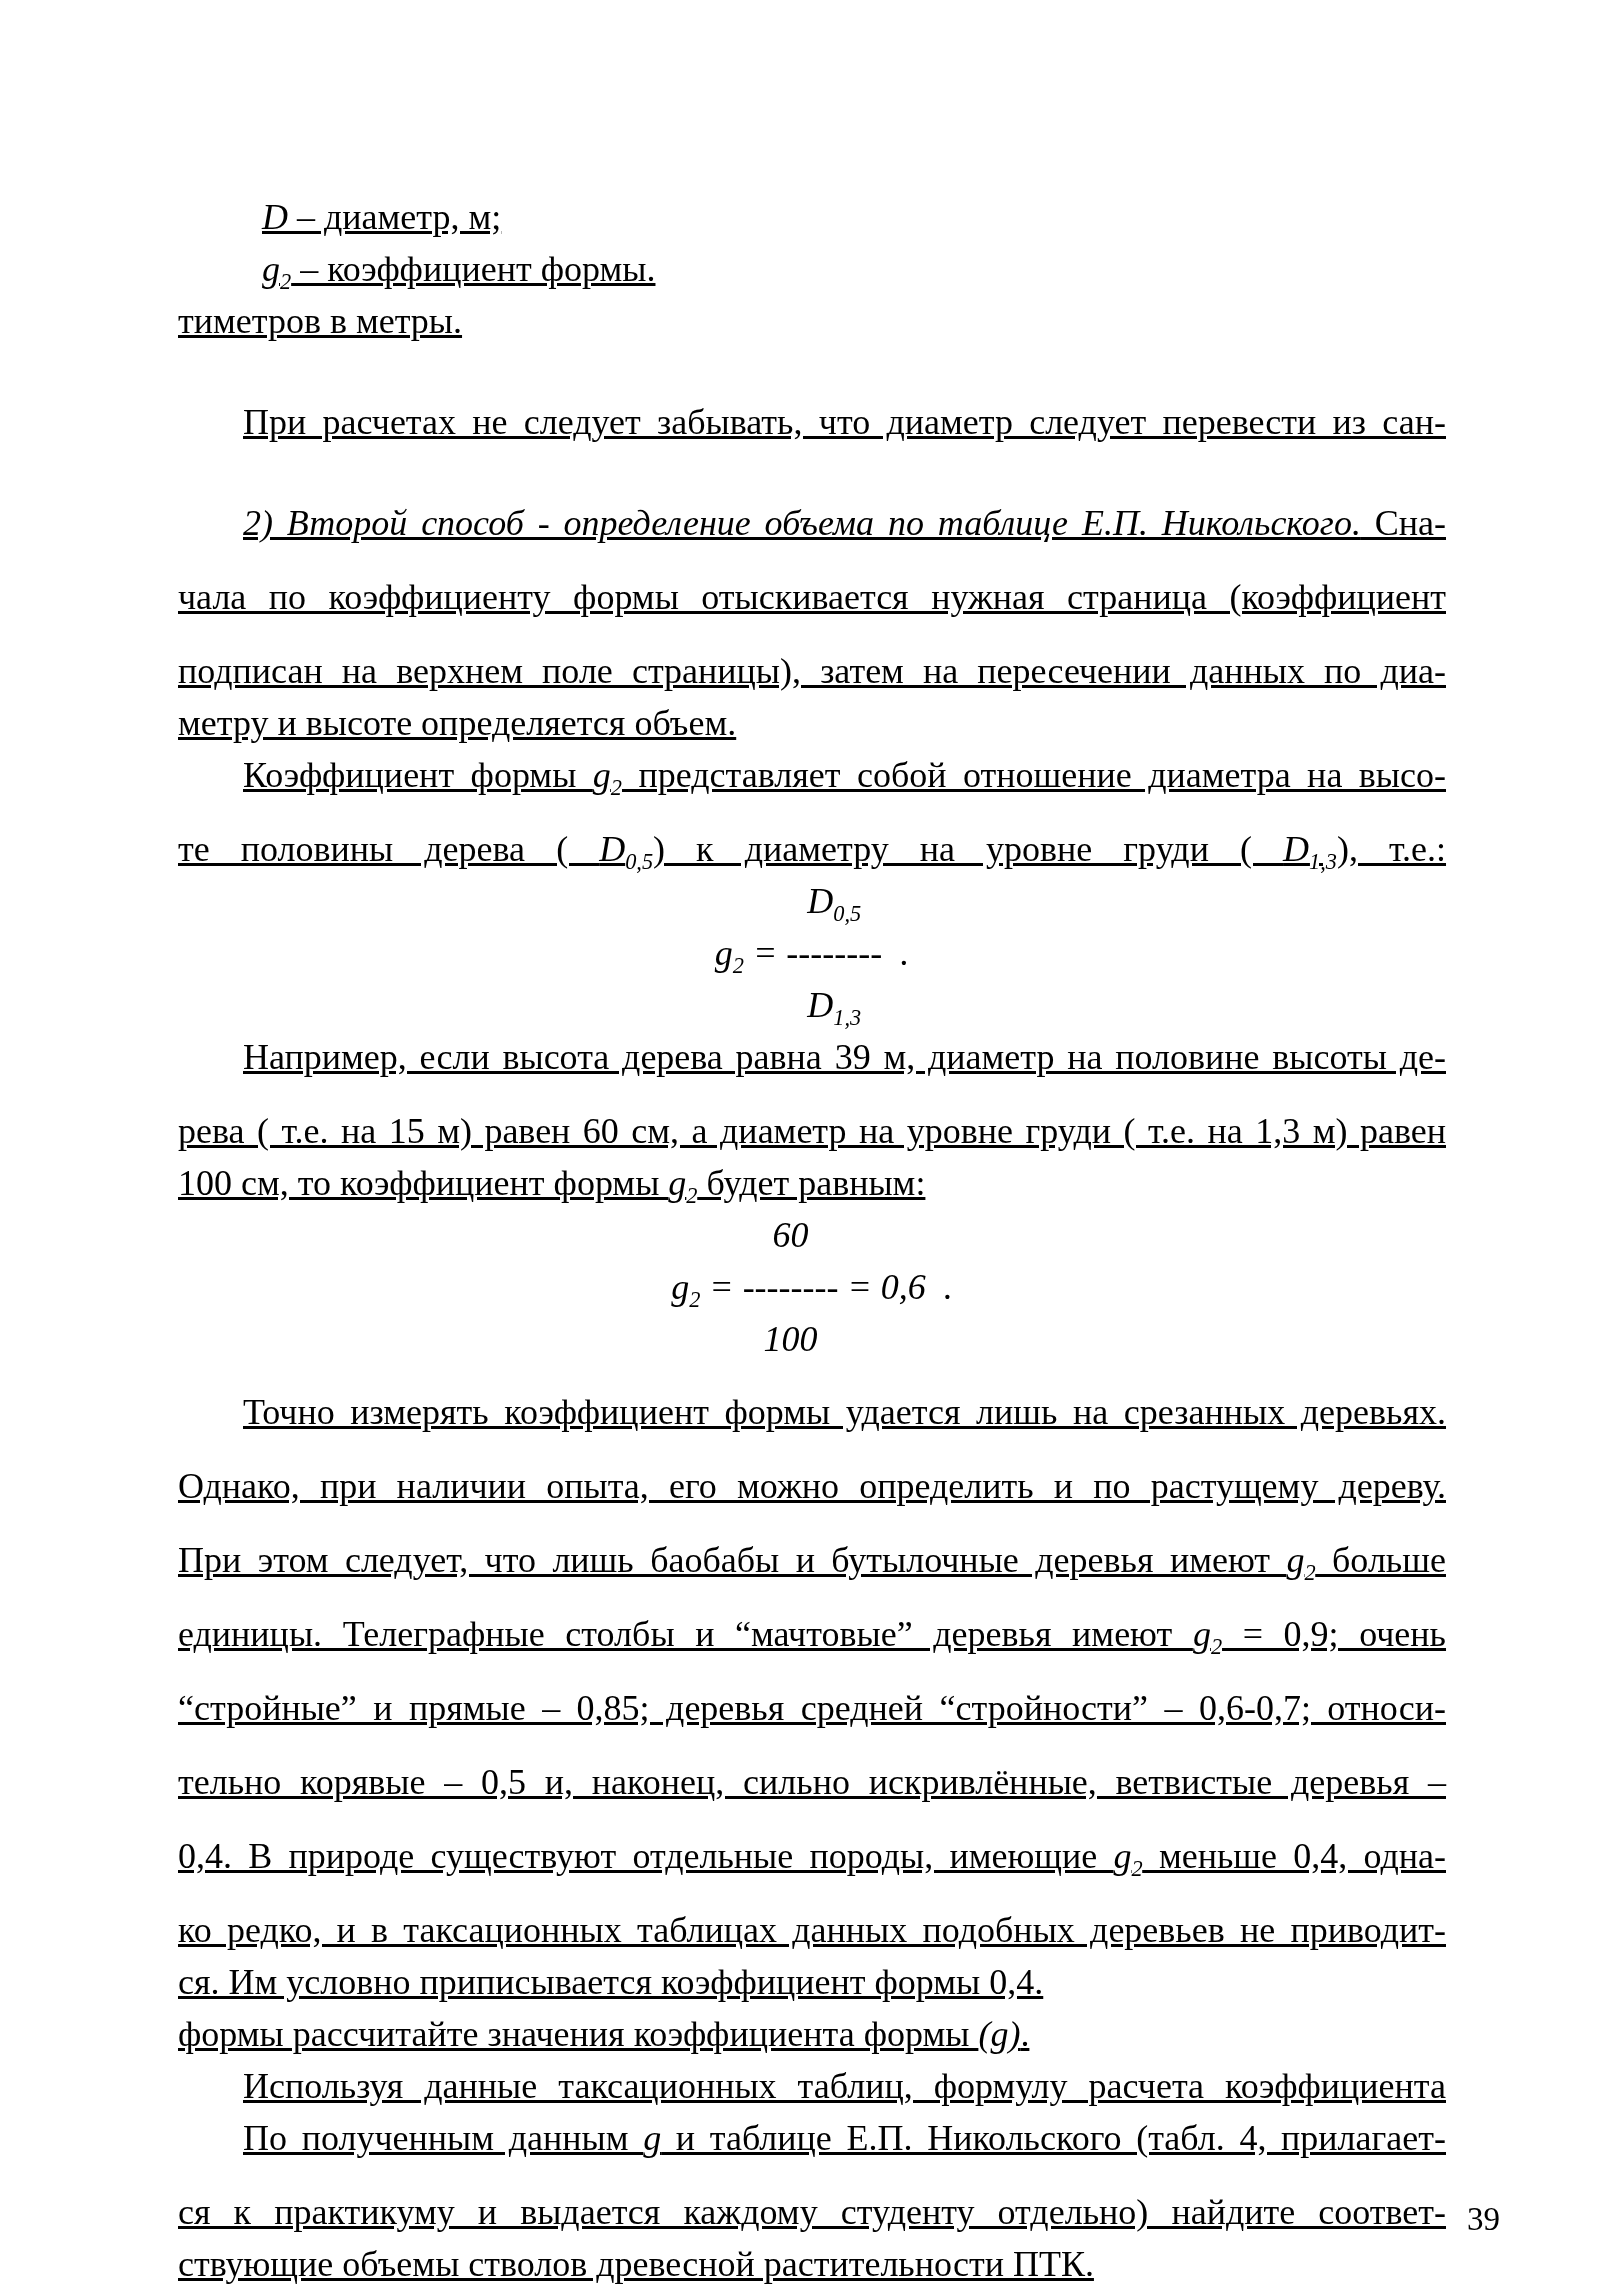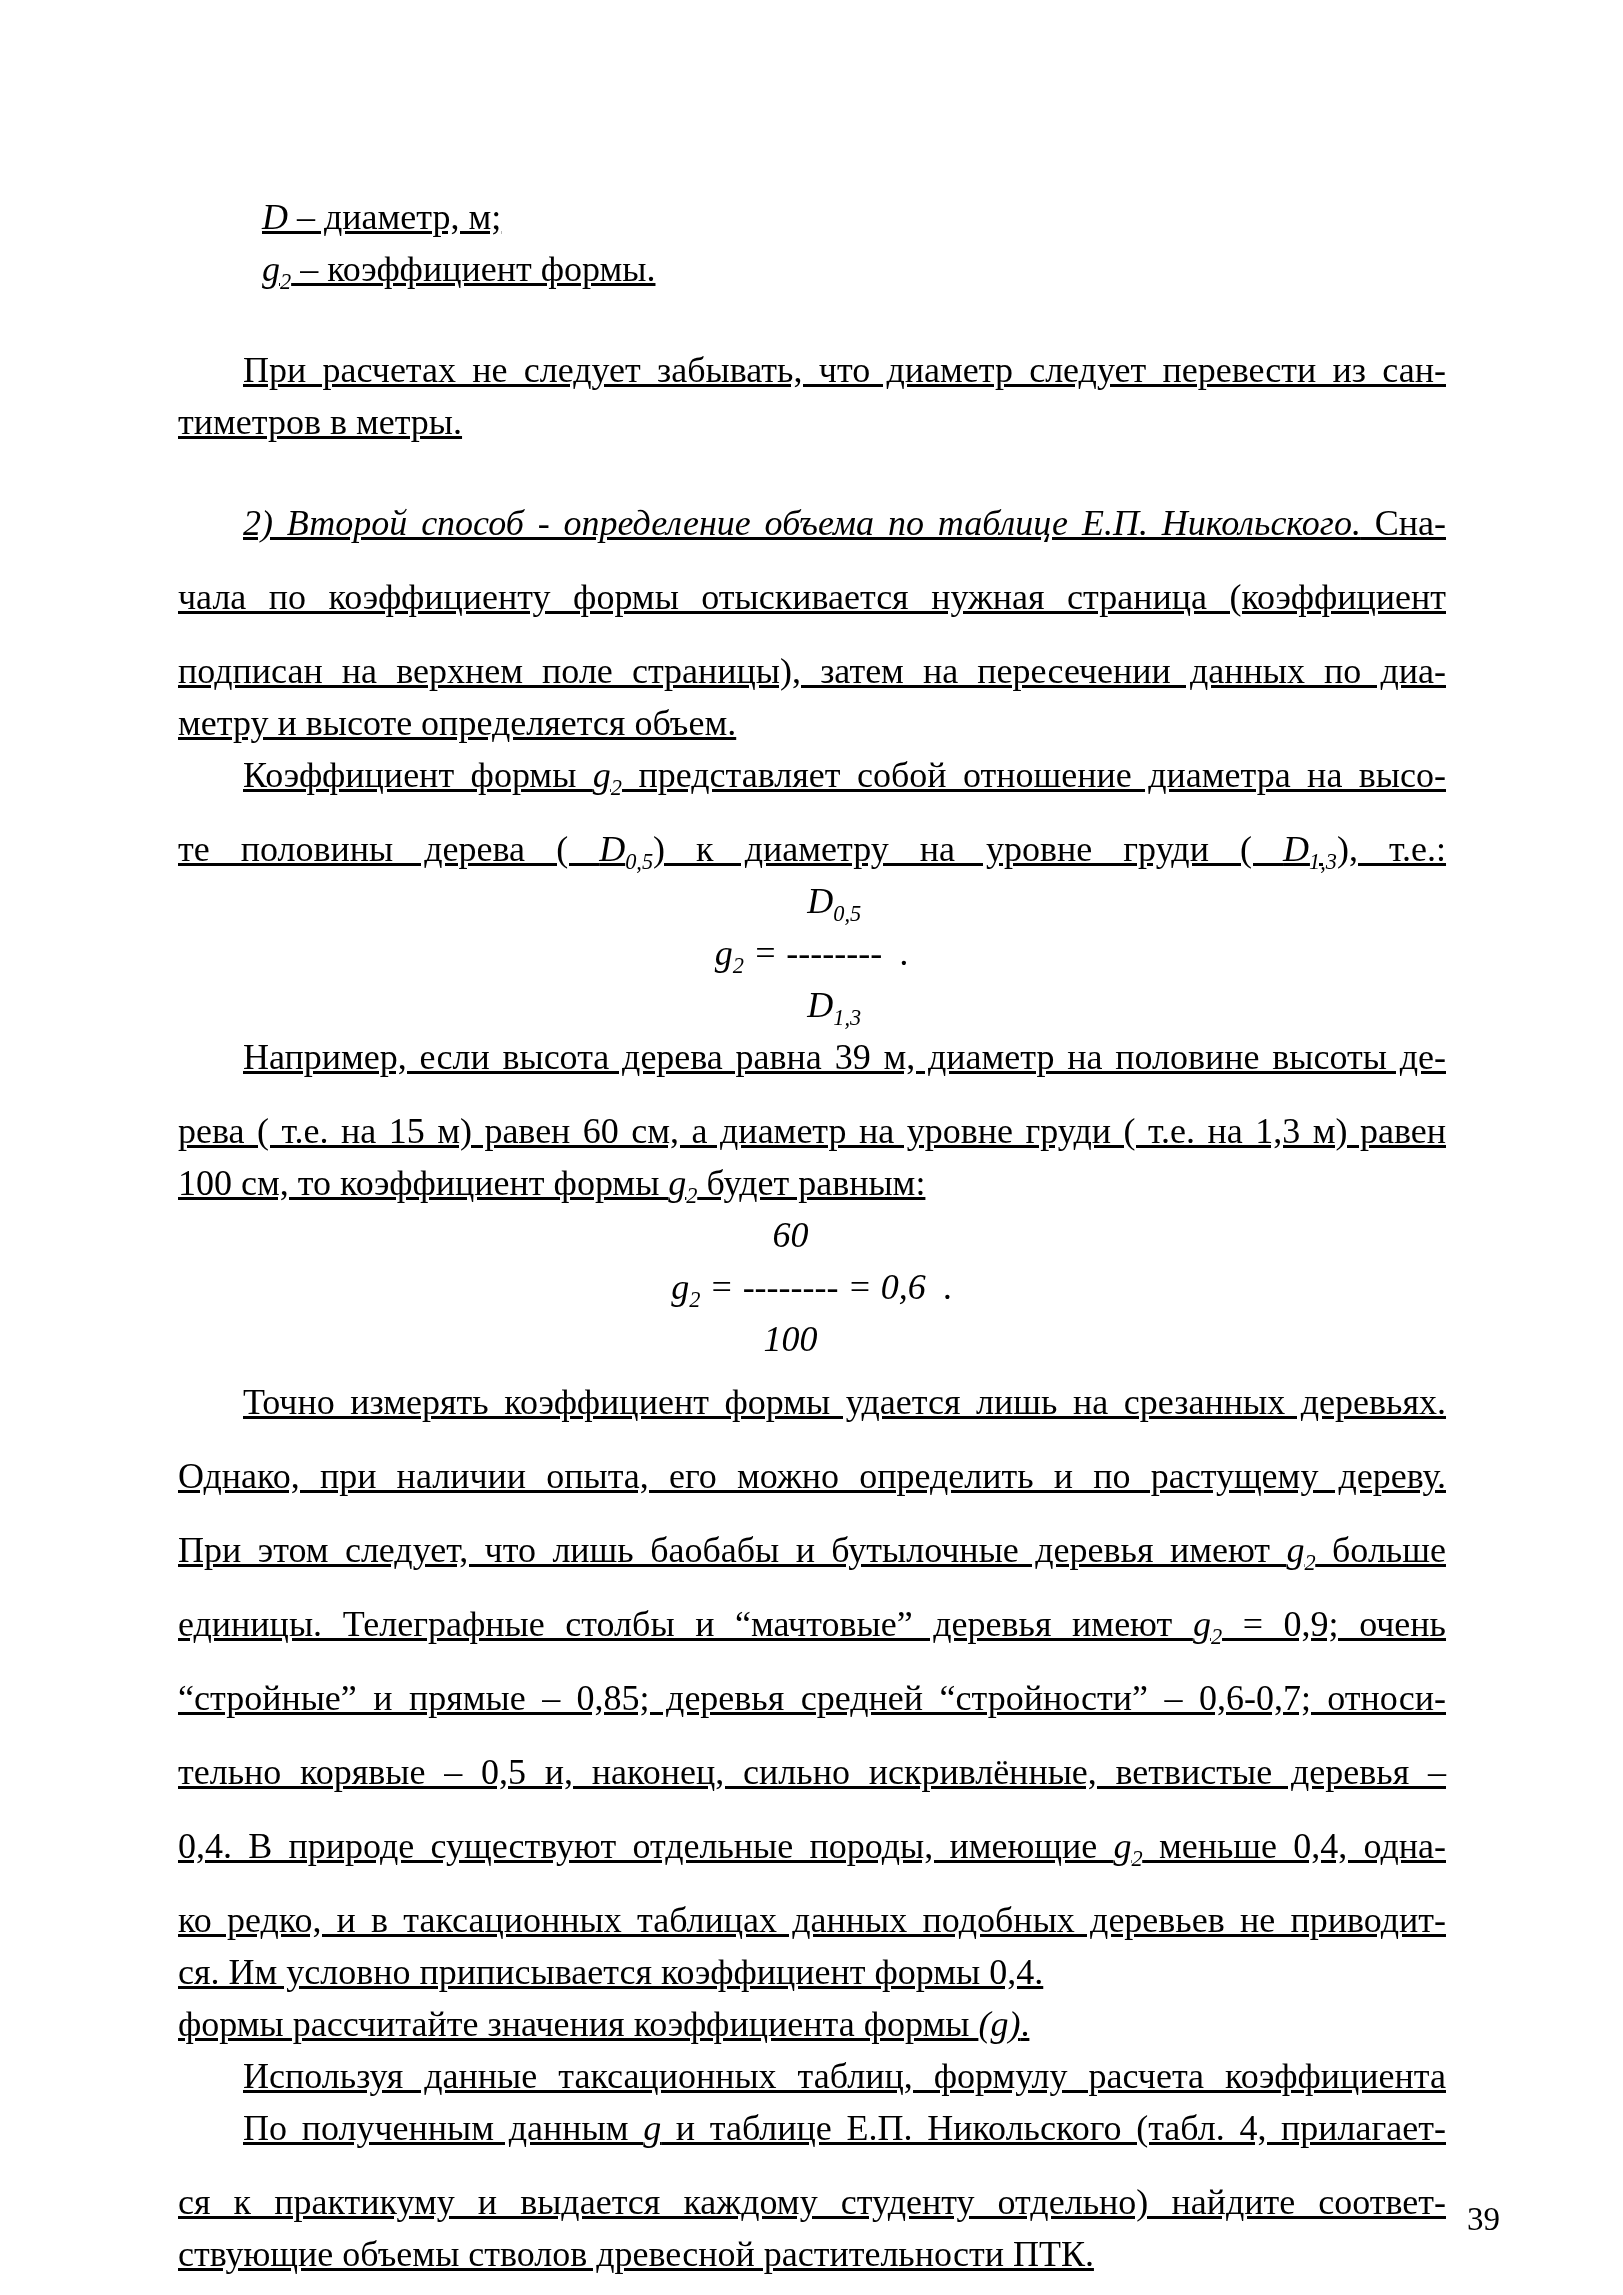--- a/index.html
+++ b/index.html
@@ -80,42 +80,42 @@
     line-height: 39px;
   }
 </style>
 </head>
 <body>
 
 <div class="page">
   <div class="doc-body">
       <div class="line def"><span class="it">D</span><span> – диаметр, м;</span></div>
       <div class="line def"><span class="it">g</span><sub class="it">2</sub><span> – коэффициент формы.</span></div>
+      <div class="line last"><span>тиметров в метры.</span></div>
       <div class="line first" style="margin-top: 49px;"><span>При расчетах не следует забывать, что диаметр следует перевести из сан-</span></div>
-      <div class="line last"><span>тиметров в метры.</span></div>
       <div class="line first" style="margin-top: 49px;"><span class="it">2) Второй способ - определение объема по таблице Е.П. Никольского.</span><span> Сна-</span></div>
       <div class="line mid"><span>чала по коэффициенту формы отыскивается нужная страница (коэффициент</span></div>
       <div class="line mid"><span>подписан на верхнем поле страницы), затем на пересечении данных по диа-</span></div>
       <div class="line last"><span>метру и высоте определяется объем.</span></div>
       <div class="line first"><span>Коэффициент формы </span><span class="it">g</span><sub class="it">2</sub><span> представляет собой отношение диаметра на высо-</span></div>
       <div class="line mid"><span>те половины дерева ( </span><span class="it">D</span><sub class="it">0,5</sub><span>) к диаметру на уровне груди ( </span><span class="it">D</span><sub class="it">1,3</sub><span>), т.е.:</span></div>
       <div class="formula">
         <span class="fpart"><span class="it">g</span><sub class="it">2</sub><span class="it"> = </span></span>
         <span class="frac"><span class="frow"><span class="it">D</span><sub class="it">0,5</sub></span><span class="frow"><span class="it">--------</span></span><span class="frow"><span class="it">D</span><sub class="it">1,3</sub></span></span>
         <span class="fpart"><span class="it">  .</span></span>
       </div>
       <div class="line first"><span>Например, если высота дерева равна 39 м, диаметр на половине высоты де-</span></div>
       <div class="line mid"><span>рева ( т.е. на 15 м) равен 60 см, а диаметр на уровне груди ( т.е. на 1,3 м) равен</span></div>
       <div class="line last"><span>100 см, то коэффициент формы </span><span class="it">g</span><sub class="it">2</sub><span> будет равным:</span></div>
       <div class="formula">
         <span class="fpart"><span class="it">g</span><sub class="it">2</sub><span class="it"> = </span></span>
         <span class="frac"><span class="frow"><span class="it">60</span></span><span class="frow"><span class="it">--------</span></span><span class="frow"><span class="it">100</span></span></span>
         <span class="fpart"><span class="it"> = 0,6</span><span class="it">  .</span></span>
       </div>
-      <div class="line first" style="margin-top: 11px;"><span>Точно измерять коэффициент формы удается лишь на срезанных деревьях.</span></div>
+      <div class="line first" style="margin-top: 21px;"><span>Точно измерять коэффициент формы удается лишь на срезанных деревьях.</span></div>
       <div class="line mid"><span>Однако, при наличии опыта, его можно определить и по растущему дереву.</span></div>
       <div class="line mid"><span>При этом следует, что лишь баобабы и бутылочные деревья имеют </span><span class="it">g</span><sub class="it">2</sub><span> больше</span></div>
       <div class="line mid"><span>единицы. Телеграфные столбы и “мачтовые” деревья имеют </span><span class="it">g</span><sub class="it">2</sub><span> = 0,9; очень</span></div>
       <div class="line mid"><span>“стройные” и прямые – 0,85; деревья средней “стройности” – 0,6-0,7; относи-</span></div>
       <div class="line mid"><span>тельно корявые – 0,5 и, наконец, сильно искривлённые, ветвистые деревья –</span></div>
       <div class="line mid"><span>0,4. В природе существуют отдельные породы, имеющие </span><span class="it">g</span><sub class="it">2</sub><span> меньше 0,4, одна-</span></div>
       <div class="line mid"><span>ко редко, и в таксационных таблицах данных подобных деревьев не приводит-</span></div>
       <div class="line last"><span>ся. Им условно приписывается коэффициент формы 0,4.</span></div>
       <div class="line last"><span>формы рассчитайте значения коэффициента формы </span><span class="it">(g)</span><span>.</span></div>
       <div class="line first"><span>Используя данные таксационных таблиц, формулу расчета коэффициента</span></div>

